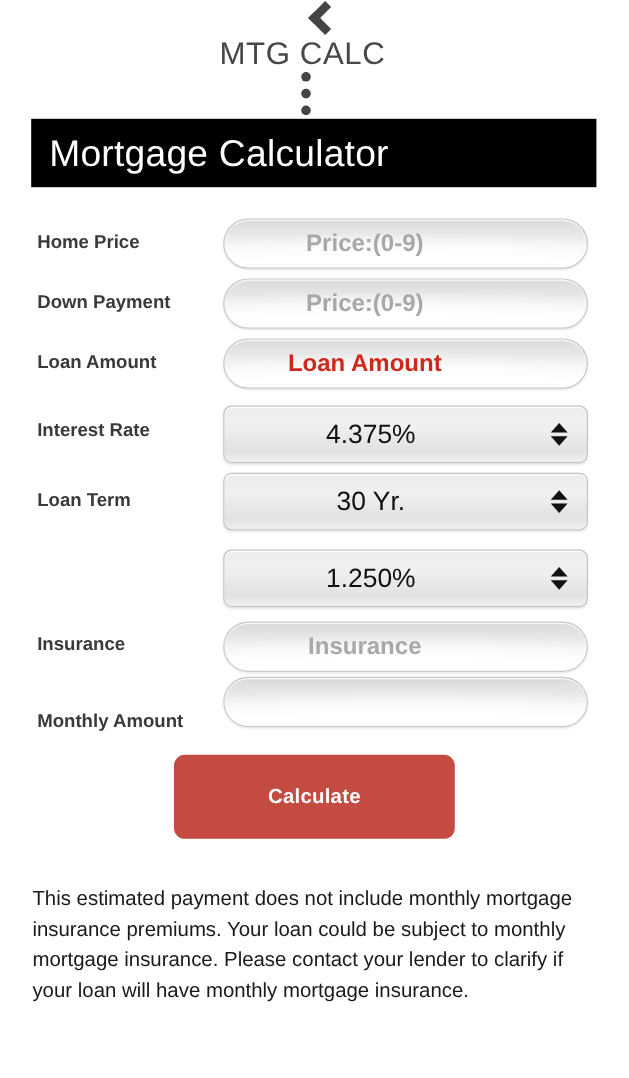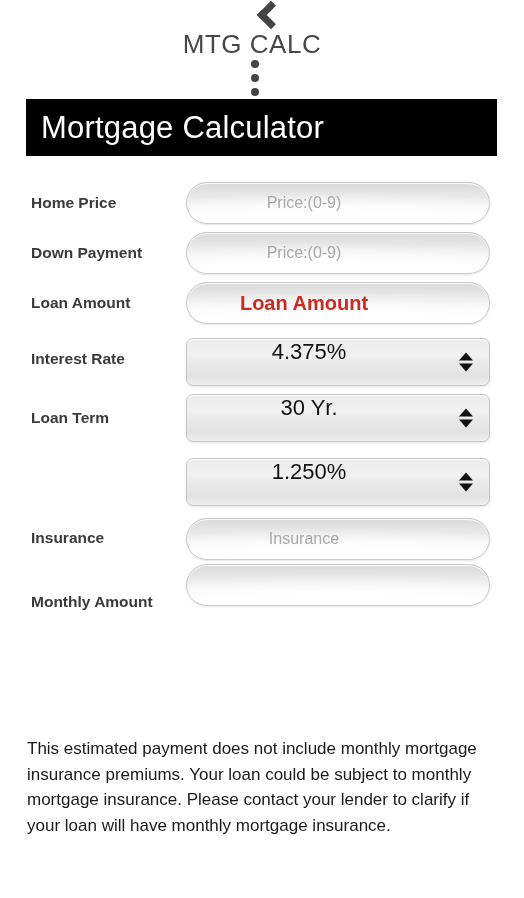--- a/index.html
+++ b/index.html
@@ -153,42 +153,43 @@
     display: flex;
     align-items: center;
     justify-content: flex-start;
     overflow: hidden;
     cursor: text;
   }
   .pill .txt {
     width: 100%;
     text-align: center;
     padding-right: 68px;
-    font-size: 16px;
+    font-size: 20px;
     color: #a8a8a8;
-    font-weight: 400;
+    font-weight: 700;
     white-space: nowrap;
   }
   .pill .txt.red-value {
     color: #cc2a1d;
     font-weight: bold;
     font-size: 20px;
   }
 
   
   .select {
     width: 100%;
     height: 100%;
     border-radius: 7px;
     border: 1px solid #c4c4c4;
     background: linear-gradient(to bottom,
         #ededed 0%, #f0f0f0 35%, #e9e9e9 55%, #e2e2e2 80%, #efefef 100%);
     box-shadow: inset 0 1px 0 rgba(255,255,255,0.95),
                 0 1px 2px rgba(0,0,0,0.10);
     display: flex;
+    align-items: center;
     position: relative;
     cursor: pointer;
   }
   .select .sel-value {
     width: 100%;
     text-align: center;
     padding-right: 58px;
     font-size: 22px;
     color: #111111;
     white-space: nowrap;
@@ -349,16 +350,19 @@
       <div class="row-label" style="height:52px;top:12px;">Monthly Amount</div>
       <div class="field" style="top:0px;">
         <div class="pill">
           <span class="txt"></span>
         </div>
       </div>
     </div>
 
   </div>
 
+  <div class="calc-wrap">
+    <button class="calc-btn">Calculate</button>
+  </div>
 
   <div class="disclaimer">This estimated payment does not include monthly mortgage insurance premiums. Your loan could be subject to monthly mortgage insurance. Please contact your lender to clarify if your loan will have monthly mortgage insurance.</div>
 
 </div>
 
 </body></html>

